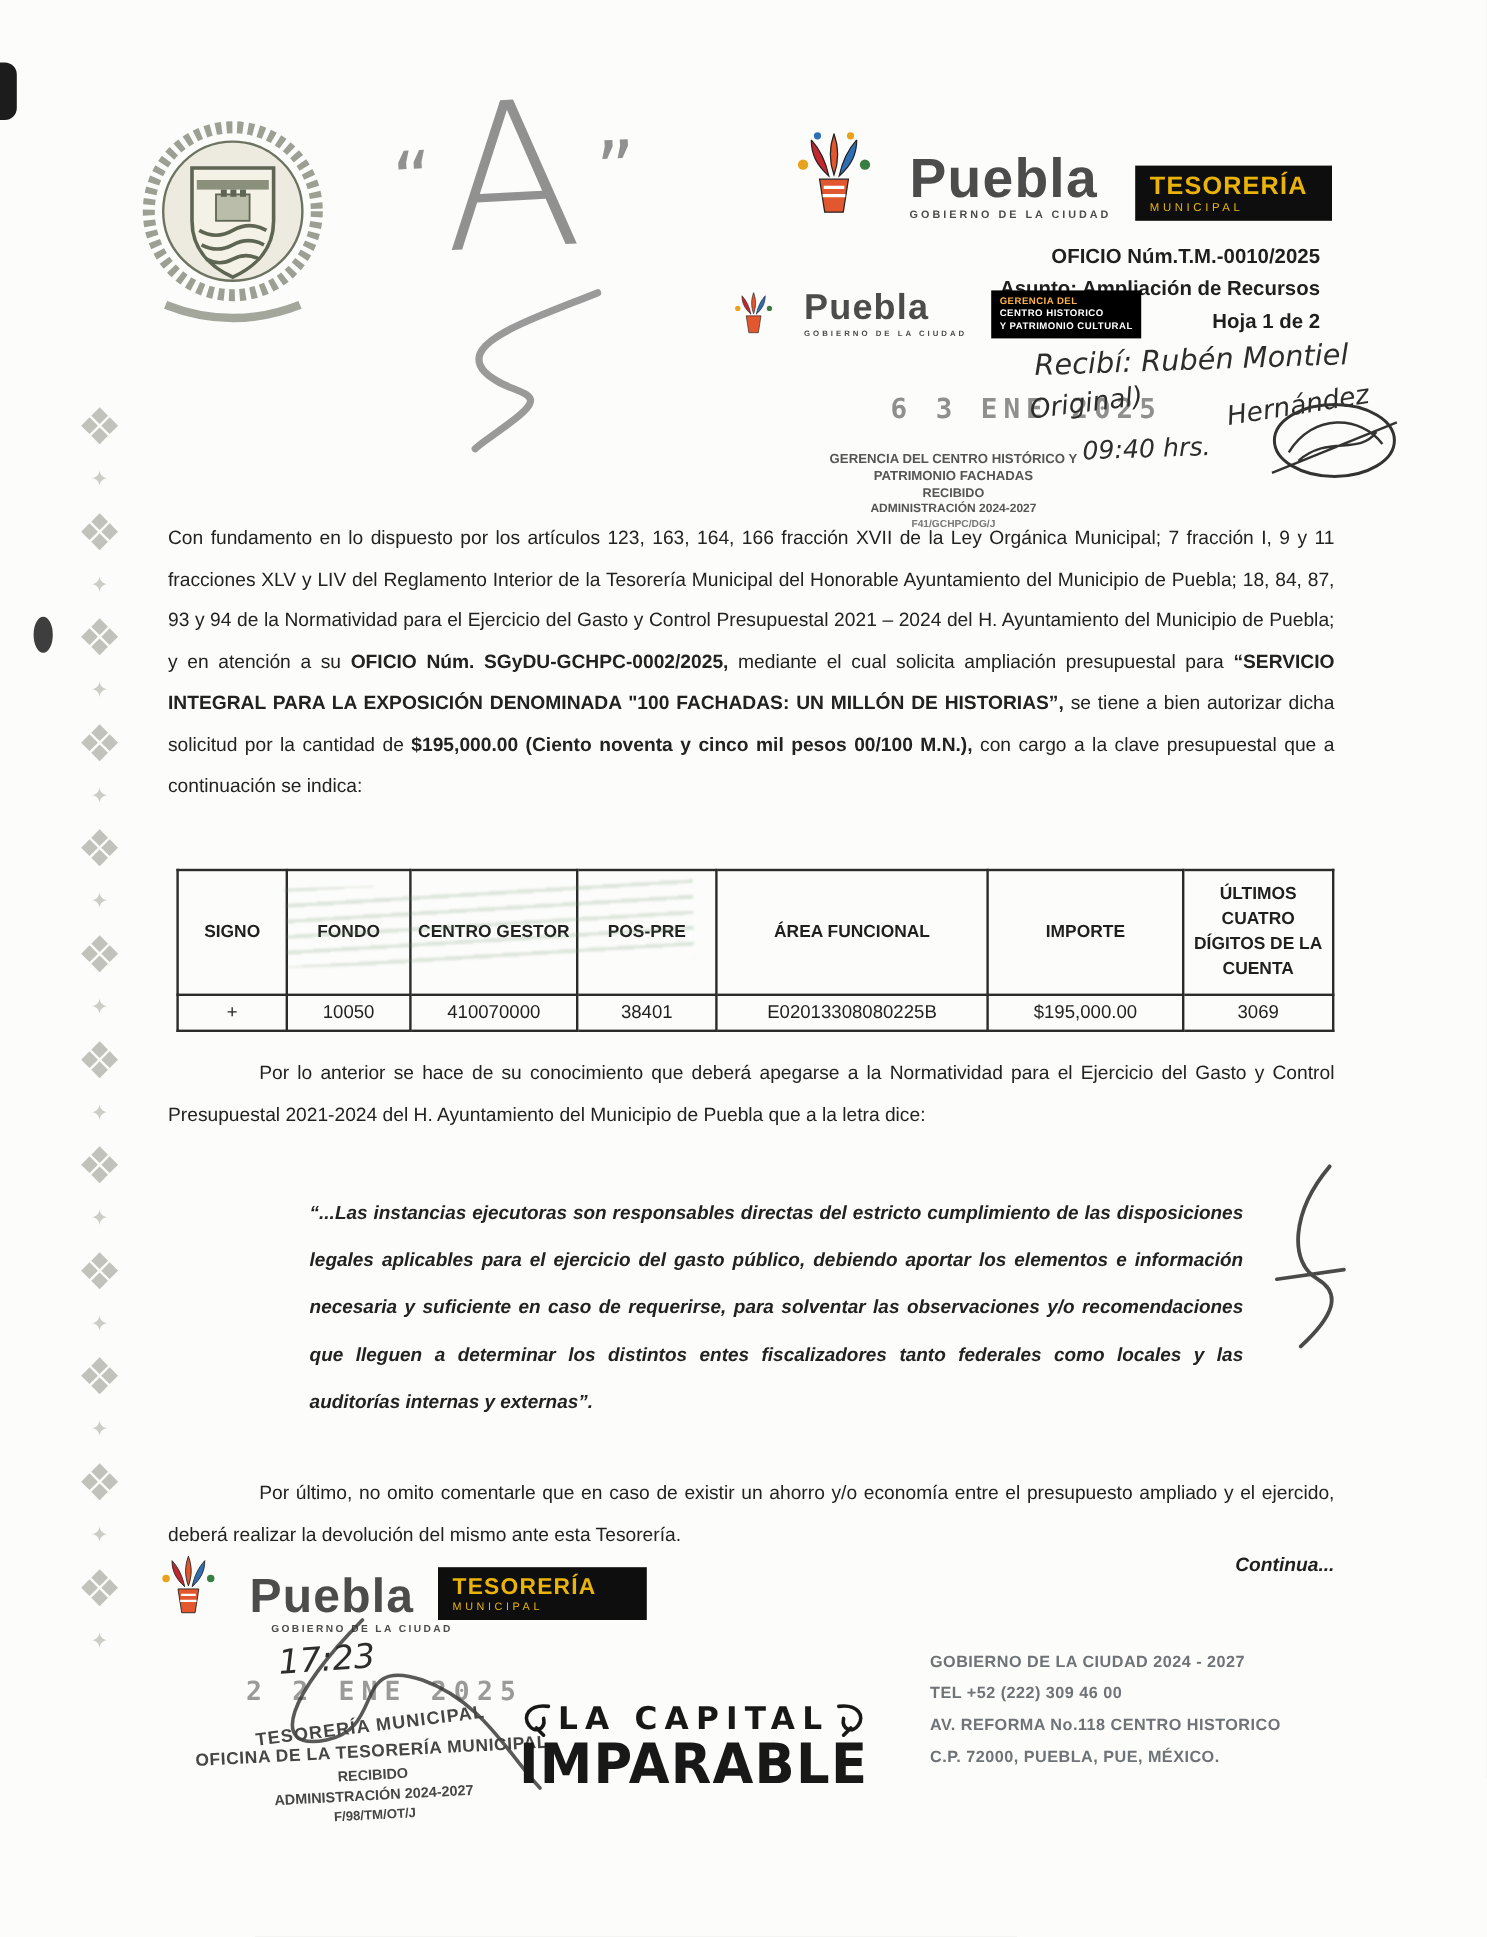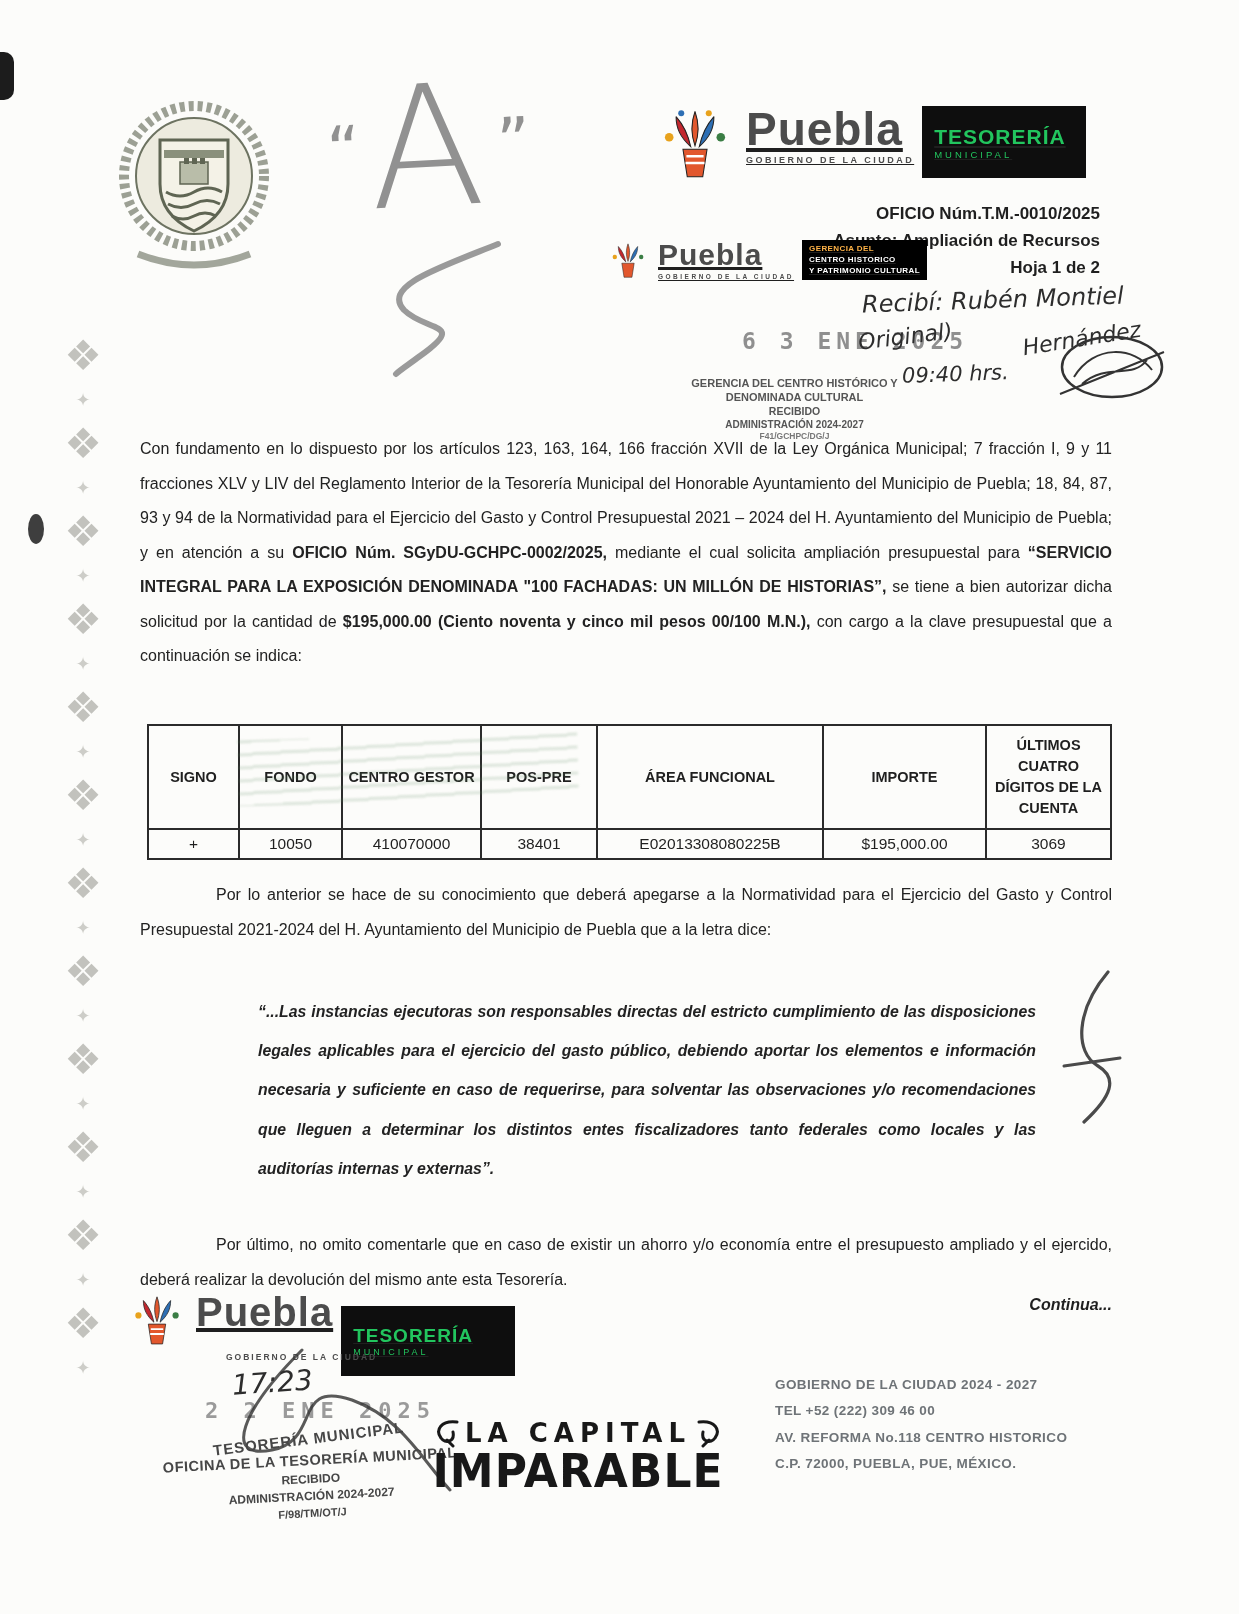--- a/index.html
+++ b/index.html
@@ -22,25 +22,25 @@
   
   .coat{left:118px;top:88px;width:152px;height:196px;}
 
   
   .letter-a{left:328px;top:48px;width:260px;height:230px;color:#919191;
             font-family:"DejaVu Sans",sans-serif;transform:rotate(-3deg);white-space:nowrap;}
   .letter-a .q{font-size:64px;vertical-align:38px;letter-spacing:-6px;}
   .letter-a .ltr{font-size:168px;font-weight:300;padding:0 14px;}
 
   
-  .brand-row{display:flex;align-items:flex-start;gap:8px;text-decoration:underline;}
+  .brand-row{display:flex;align-items:flex-end;gap:20px;}
   .brand-word{font-weight:bold;color:#4c4c4c;letter-spacing:1px;line-height:1;}
   .brand-tag{font-size:9px;letter-spacing:2.5px;color:#4c4c4c;font-weight:bold;margin-top:3px;}
-  .black-box{background:#0e0e0e;color:#22c55e;display:flex;flex-direction:column;justify-content:center;
-             align-items:flex-start;padding:14px 12px;}
+  .black-box{background:#0e0e0e;color:#eab308;display:flex;flex-direction:column;justify-content:center;
+             align-items:flex-start;padding:1px 12px;}
   .black-box .t1{font-weight:bold;letter-spacing:1px;}
   .black-box .t2{letter-spacing:3px;}
   .header-brand{left:652px;top:106px;}
   .header-brand .brand-word{font-size:46px;}
   .header-brand .black-box{width:140px;height:44px;}
   .header-brand .black-box .t1{font-size:21px;}
   .header-brand .black-box .t2{font-size:9.5px;}
 
   
   .hdr-right{left:700px;top:200px;width:400px;text-align:right;font-weight:bold;font-size:17px;line-height:1.6;}
@@ -238,21 +238,21 @@
   <div class="abs hand hw-surname">Hernández</div>
   <div class="abs hand hw-time">09:40 hrs.</div>
   <svg class="abs" style="left:1052px;top:322px;" width="120" height="90" viewBox="0 0 120 90">
     <ellipse cx="60" cy="45" rx="50" ry="30" fill="none" stroke="#333" stroke-width="2.5"></ellipse>
     <path d="M22 55 C 42 22 82 24 100 48 M8 72 L 112 30 M30 62 C 55 40 80 58 95 38" fill="none" stroke="#333" stroke-width="2"></path>
   </svg>
 
 
   <div class="abs office-stamp">
     <div class="l1">GERENCIA DEL CENTRO HISTÓRICO Y</div>
-    <div class="l2">DENOMINADA CULTURAL</div>
+    <div class="l2">PATRIMONIO FACHADAS</div>
     <div class="l3">RECIBIDO</div>
     <div class="l4">ADMINISTRACIÓN 2024-2027</div>
     <div class="l5">F41/GCHPC/DG/J</div>
   </div>
 
   <div class="abs body-text p1">
     <span>Con fundamento en lo dispuesto por los artículos 123, 163, 164, 166 fracción XVII de la Ley Orgánica Municipal; 7 fracción I, 9 y 11 fracciones XLV y LIV del Reglamento Interior de la Tesorería Municipal del Honorable Ayuntamiento del Municipio de Puebla; 18, 84, 87, 93 y 94 de la Normatividad para el Ejercicio del Gasto y Control Presupuestal 2021 – 2024 del H. Ayuntamiento del Municipio de Puebla; y en atención a su </span><span class="b">OFICIO Núm. SGyDU-GCHPC-0002/2025,</span><span> mediante el cual solicita ampliación presupuestal para </span><span class="b">“SERVICIO INTEGRAL PARA LA EXPOSICIÓN DENOMINADA "100 FACHADAS: UN MILLÓN DE HISTORIAS”,</span><span> se tiene a bien autorizar dicha solicitud por la cantidad de </span><span class="b">$195,000.00 (Ciento noventa y cinco mil pesos 00/100 M.N.),</span><span> con cargo a la clave presupuestal que a continuación se indica:</span>
   </div>
 
   <div class="abs table-wrap">

